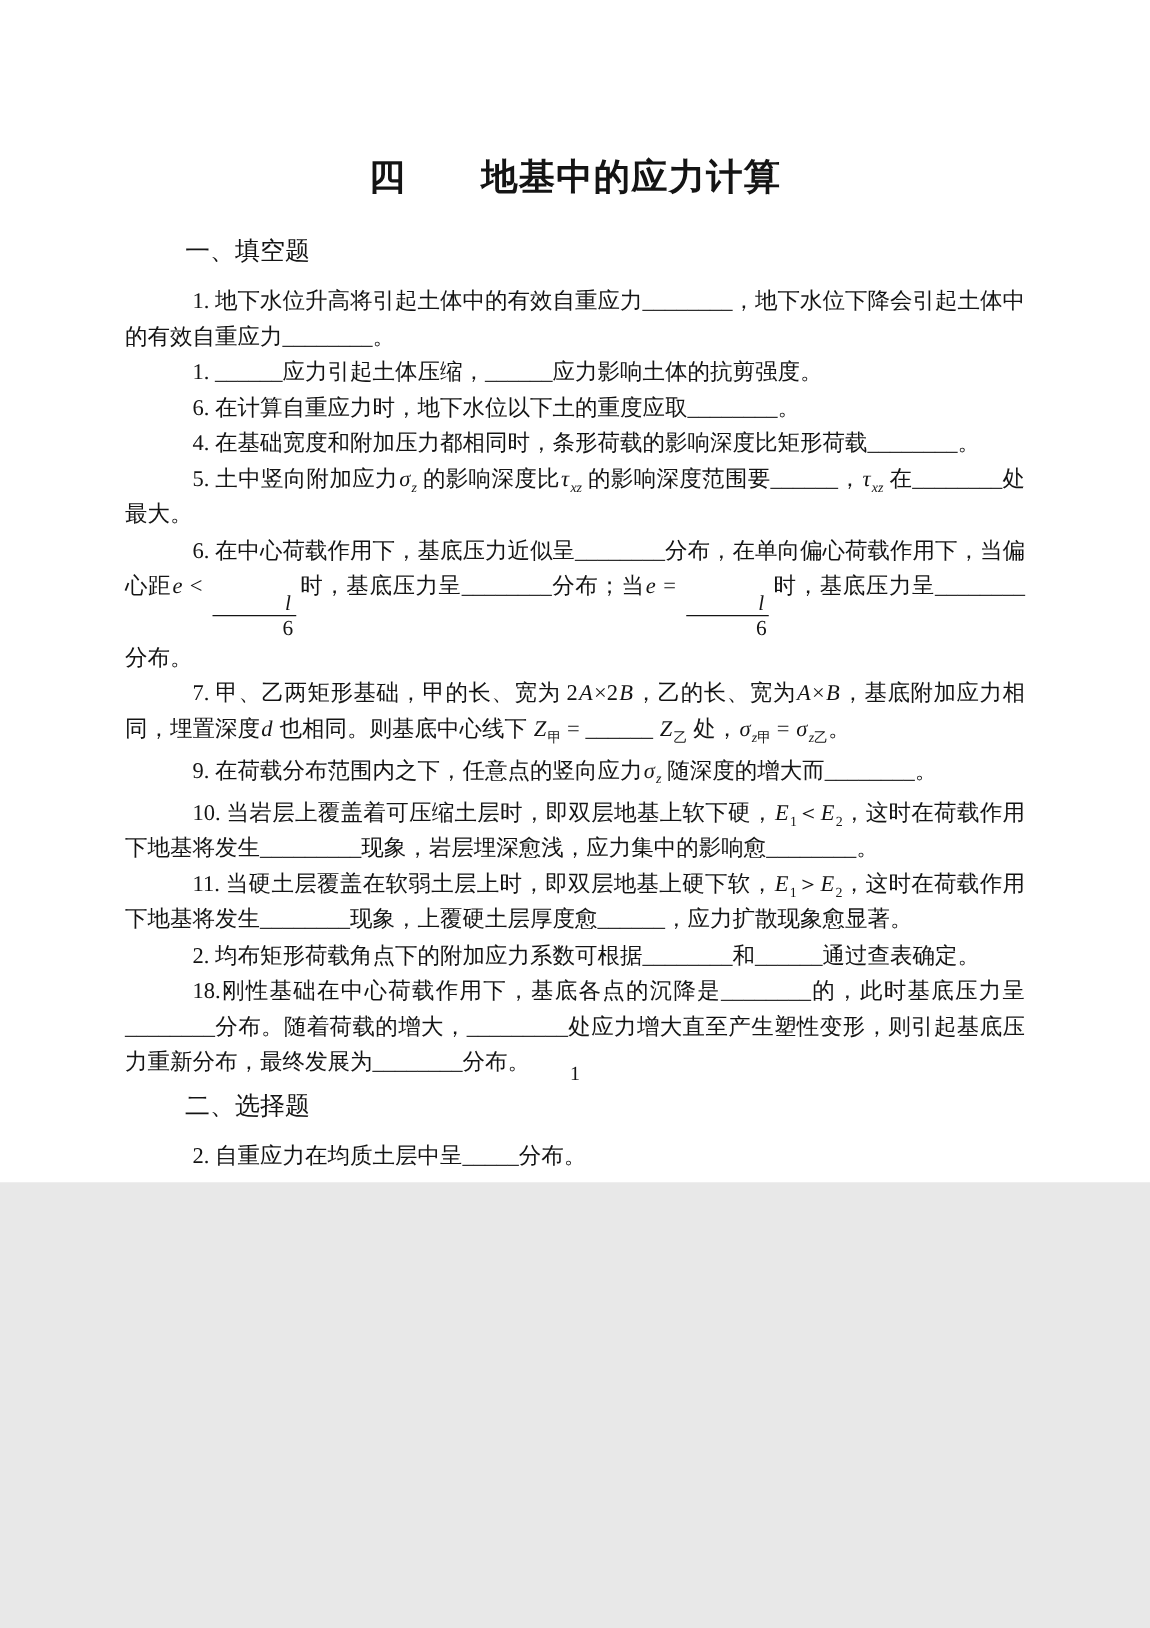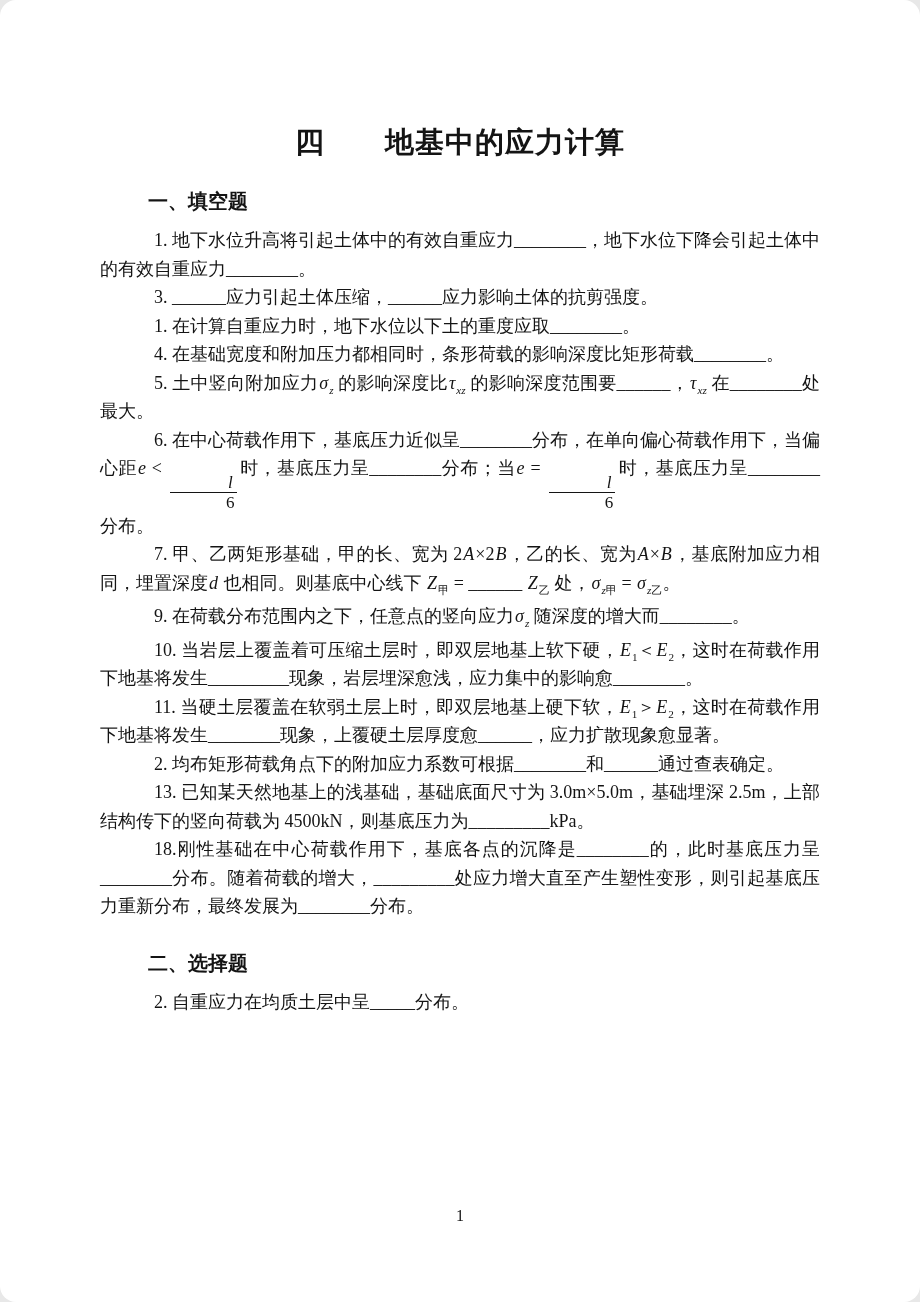--- a/index.html
+++ b/index.html
@@ -1,46 +1,45 @@
 <!DOCTYPE html>
 <html><head>
 <meta charset="utf-8">
 <style>
   html,body { margin:0; padding:0; background:#e8e8e8; }
   .page {
     position:relative;
-    width:920px; height:1302px;
+    width:920px; height:946px;
     margin:0 auto;
     background:#ffffff;
     color:#141414;
     font-family:"Liberation Serif", serif;
     font-size:18px;
     line-height:28.5px;
     box-sizing:border-box;
     padding:122px 100px 0 100px;
     overflow:hidden;
-    border-radius:16px;
   }
   .doc-title {
     text-align:center;
     font-size:29px;
     font-weight:bold;
     line-height:40px;
     margin:0 0 24px 0;
     letter-spacing:1px;
   }
   .section-heading {
     font-family:"Liberation Sans", sans-serif;
-    font-weight:bold;
+    font-weight:normal;
     font-size:20px;
     line-height:30px;
     margin:14px 0 10px 0;
     padding-left:48px;
   }
-  .section-heading.second { margin-top:27px; }
+  .section-heading.second { margin-top:6px; }
   p.q {
     margin:0;
     text-indent:54px;
     text-align:justify;
   }
   p.q.gap { margin-top:5px; }
   i.v, sub.v, sup.v {
     font-family:"Liberation Serif", serif;
   }
   i.v { font-style:italic; padding:0 1px; }
@@ -73,37 +72,36 @@
 </head>
 <body>
 
 <div class="page">
 
   <h1 class="doc-title">四　　地基中的应力计算</h1>
 
   <div class="section-heading">一、填空题</div>
 
   <p class="q">1. 地下水位升高将引起土体中的有效自重应力________，地下水位下降会引起土体中的有效自重应力________。</p>
-  <p class="q">3. ______应力引起土体压缩，______应力影响土体的抗剪强度。</p>
-  <p class="q">1. 在计算自重应力时，地下水位以下土的重度应取________。</p>
+  <p class="q">1. ______应力引起土体压缩，______应力影响土体的抗剪强度。</p>
+  <p class="q">6. 在计算自重应力时，地下水位以下土的重度应取________。</p>
   <p class="q">4. 在基础宽度和附加压力都相同时，条形荷载的影响深度比矩形荷载________。</p>
   <p class="q">5. 土中竖向附加应力<i class="v">σ</i><sub class="v">z</sub> 的影响深度比<i class="v">τ</i><sub class="v">xz</sub> 的影响深度范围要______，<i class="v">τ</i><sub class="v">xz</sub> 在________处最大。</p>
   <p class="q">6. 在中心荷载作用下，基底压力近似呈________分布，在单向偏心荷载作用下，当偏心距<i class="v">e</i> &lt; <span class="frac">
         <span class="fn">l</span>
         <span class="fd">6</span>
       </span>时，基底压力呈________分布；当<i class="v">e</i> = <span class="frac">
         <span class="fn">l</span>
         <span class="fd">6</span>
       </span>时，基底压力呈________分布。</p>
   <p class="q">7. 甲、乙两矩形基础，甲的长、宽为 2<i class="v">A</i>×2<i class="v">B</i>，乙的长、宽为<i class="v">A</i>×<i class="v">B</i>，基底附加应力相同，埋置深度<i class="v">d</i> 也相同。则基底中心线下 <i class="v">Z</i><sub class="v up">甲</sub> = ______ <i class="v">Z</i><sub class="v up">乙</sub> 处，<i class="v">σ</i><sub class="v">z</sub><sub class="v up">甲</sub> = <i class="v">σ</i><sub class="v">z</sub><sub class="v up">乙</sub>。</p>
   <p class="q gap">9. 在荷载分布范围内之下，任意点的竖向应力<i class="v">σ</i><sub class="v">z</sub> 随深度的增大而________。</p>
   <p class="q gap">10. 当岩层上覆盖着可压缩土层时，即双层地基上软下硬，<i class="v">E</i><sub class="v up">1</sub>＜<i class="v">E</i><sub class="v up">2</sub>，这时在荷载作用下地基将发生_________现象，岩层埋深愈浅，应力集中的影响愈________。</p>
   <p class="q">11. 当硬土层覆盖在软弱土层上时，即双层地基上硬下软，<i class="v">E</i><sub class="v up">1</sub>＞<i class="v">E</i><sub class="v up">2</sub>，这时在荷载作用下地基将发生________现象，上覆硬土层厚度愈______，应力扩散现象愈显著。</p>
   <p class="q">2. 均布矩形荷载角点下的附加应力系数可根据________和______通过查表确定。</p>
-  <p class="q">13. 已知某天然地基上的浅基础，基础底面尺寸为 3.0m×5.0m，基础埋深 2.5m，上部结构传下的竖向荷载为 4500kN，则基底压力为_________kPa。</p>
   <p class="q">18.刚性基础在中心荷载作用下，基底各点的沉降是________的，此时基底压力呈________分布。随着荷载的增大，_________处应力增大直至产生塑性变形，则引起基底压力重新分布，最终发展为________分布。</p>
 
 
   <div class="section-heading second">二、选择题</div>
 
   <p class="q">2. 自重应力在均质土层中呈_____分布。</p>
 
   <div class="page-number">1</div>
 
 </div>

